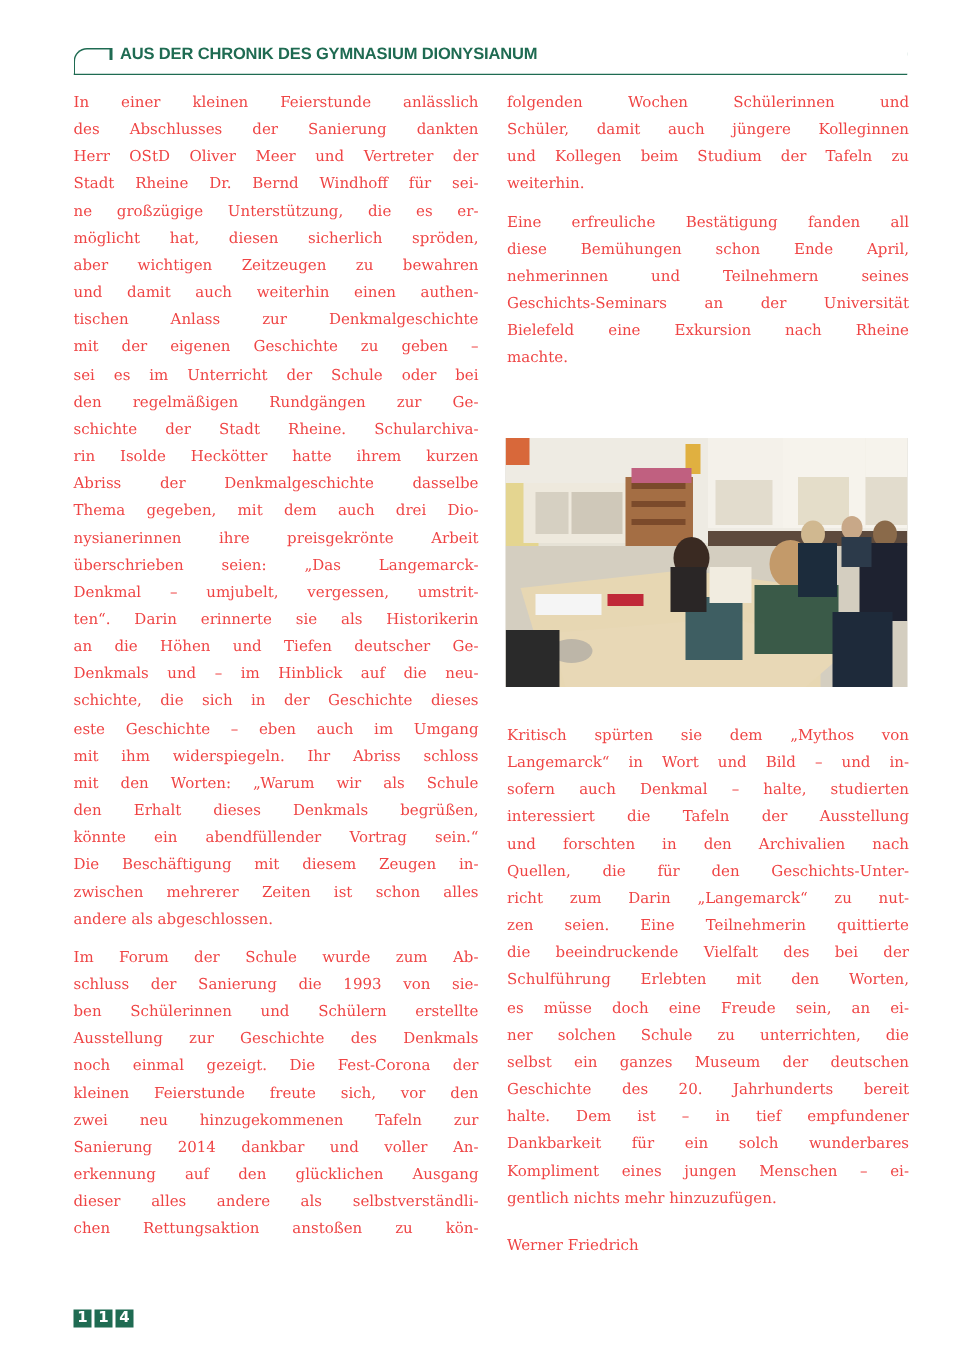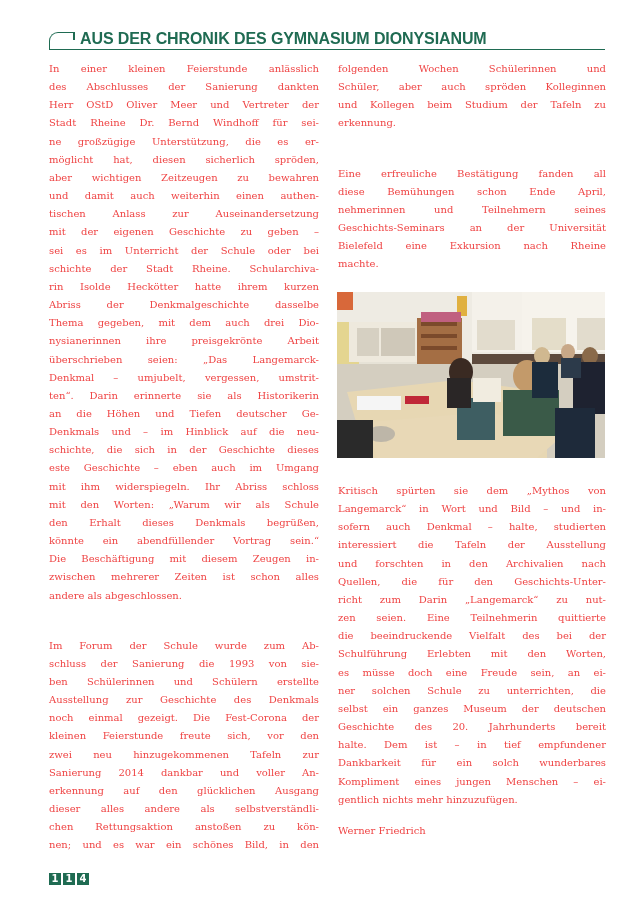--- a/index.html
+++ b/index.html
@@ -11,28 +11,28 @@
     border-right:none; box-sizing:border-box;
   }
   .hdr-gap {
     position:absolute; left:74px; top:30px; width:540px; height:5px; background:#fff;
   }
   .hdr-tick {
     position:absolute; left:73px; top:32px; width:1.5px; height:8px; background:#1f6b52;
   }
   .hdr-title {
     position:absolute; left:80px; top:30px; font-family:"Liberation Sans", sans-serif;
-    font-weight:bold; font-size:16px; color:#1f6b52; letter-spacing:-0.1px; white-space:nowrap;
+    font-weight:bold; font-size:11px; color:#1f6b52; letter-spacing:-0.1px; white-space:nowrap;
   }
   .col {
     position:absolute; font-family:"DejaVu Serif", serif; font-size:10px; line-height:18.15px;
     color:#ef4444; text-align:justify; hyphens:manual;
   }
   .col p { margin:0; }
-  .col p + p { margin-top:32px; }
+  .col p + p { margin-top:7px; }
   .col .line { display:block; text-align:justify; text-align-last:justify; white-space:nowrap; word-spacing:0; }
   .col .line.last { text-align-last:left; }
   .left { left:49px; top:60px; width:270px; }
   .right { left:338px; top:60px; width:268px; }
   .right2 { left:338px; top:482px; width:268px; }
   .sig { left:338px; top:822px; width:268px; }
   .photo {
     position:absolute; left:337px; top:292px; width:268px; height:166px; overflow:hidden;
     background:#d9d6cc;
   }
@@ -53,23 +53,24 @@
 <div class="col left">
   <p>
       <span class="line">In einer kleinen Feierstunde anlässlich</span>
       <span class="line">des Abschlusses der Sanierung dankten</span>
       <span class="line">Herr OStD Oliver Meer und Vertreter der</span>
       <span class="line">Stadt Rheine Dr. Bernd Windhoff für sei-</span>
       <span class="line">ne großzügige Unterstützung, die es er-</span>
       <span class="line">möglicht hat, diesen sicherlich spröden,</span>
       <span class="line">aber wichtigen Zeitzeugen zu bewahren</span>
       <span class="line">und damit auch weiterhin einen authen-</span>
-      <span class="line">tischen Anlass zur Auseinandersetzung</span>
+      <span class="line">tischen Anlass zur Denkmalgeschichte</span>
       <span class="line">mit der eigenen Geschichte zu geben –</span>
       <span class="line">sei es im Unterricht der Schule oder bei</span>
+      <span class="line">den regelmäßigen Rundgängen zur Ge-</span>
       <span class="line">schichte der Stadt Rheine. Schularchiva-</span>
       <span class="line">rin Isolde Heckötter hatte ihrem kurzen</span>
       <span class="line">Abriss der Denkmalgeschichte dasselbe</span>
       <span class="line">Thema gegeben, mit dem auch drei Dio-</span>
       <span class="line">nysianerinnen ihre preisgekrönte Arbeit</span>
       <span class="line">überschrieben seien: „Das Langemarck-</span>
       <span class="line">Denkmal – umjubelt, vergessen, umstrit-</span>
       <span class="line">ten“. Darin erinnerte sie als Historikerin</span>
       <span class="line">an die Höhen und Tiefen deutscher Ge-</span>
       <span class="line">Denkmals und – im Hinblick auf die neu-</span>
@@ -88,30 +89,29 @@
       <span class="line">schluss der Sanierung die 1993 von sie-</span>
       <span class="line">ben Schülerinnen und Schülern erstellte</span>
       <span class="line">Ausstellung zur Geschichte des Denkmals</span>
       <span class="line">noch einmal gezeigt. Die Fest-Corona der</span>
       <span class="line">kleinen Feierstunde freute sich, vor den</span>
       <span class="line">zwei neu hinzugekommenen Tafeln zur</span>
       <span class="line">Sanierung 2014 dankbar und voller An-</span>
       <span class="line">erkennung auf den glücklichen Ausgang</span>
       <span class="line">dieser alles andere als selbstverständli-</span>
       <span class="line">chen Rettungsaktion anstoßen zu kön-</span>
-      <span class="line">nen; und es war ein schönes Bild, in den</span>
     </p>
 </div>
 
 <div class="col right">
   <p>
       <span class="line">folgenden Wochen Schülerinnen und</span>
-      <span class="line">Schüler, aber auch spröden Kolleginnen</span>
+      <span class="line">Schüler, damit auch jüngere Kolleginnen</span>
       <span class="line">und Kollegen beim Studium der Tafeln zu</span>
-      <span class="line last">erkennung.</span>
+      <span class="line last">weiterhin.</span>
     </p>
   <p>
       <span class="line">Eine erfreuliche Bestätigung fanden all</span>
       <span class="line">diese Bemühungen schon Ende April,</span>
       <span class="line">nehmerinnen und Teilnehmern seines</span>
       <span class="line">Geschichts-Seminars an der Universität</span>
       <span class="line">Bielefeld eine Exkursion nach Rheine</span>
       <span class="line last">machte.</span>
     </p>
 </div>

